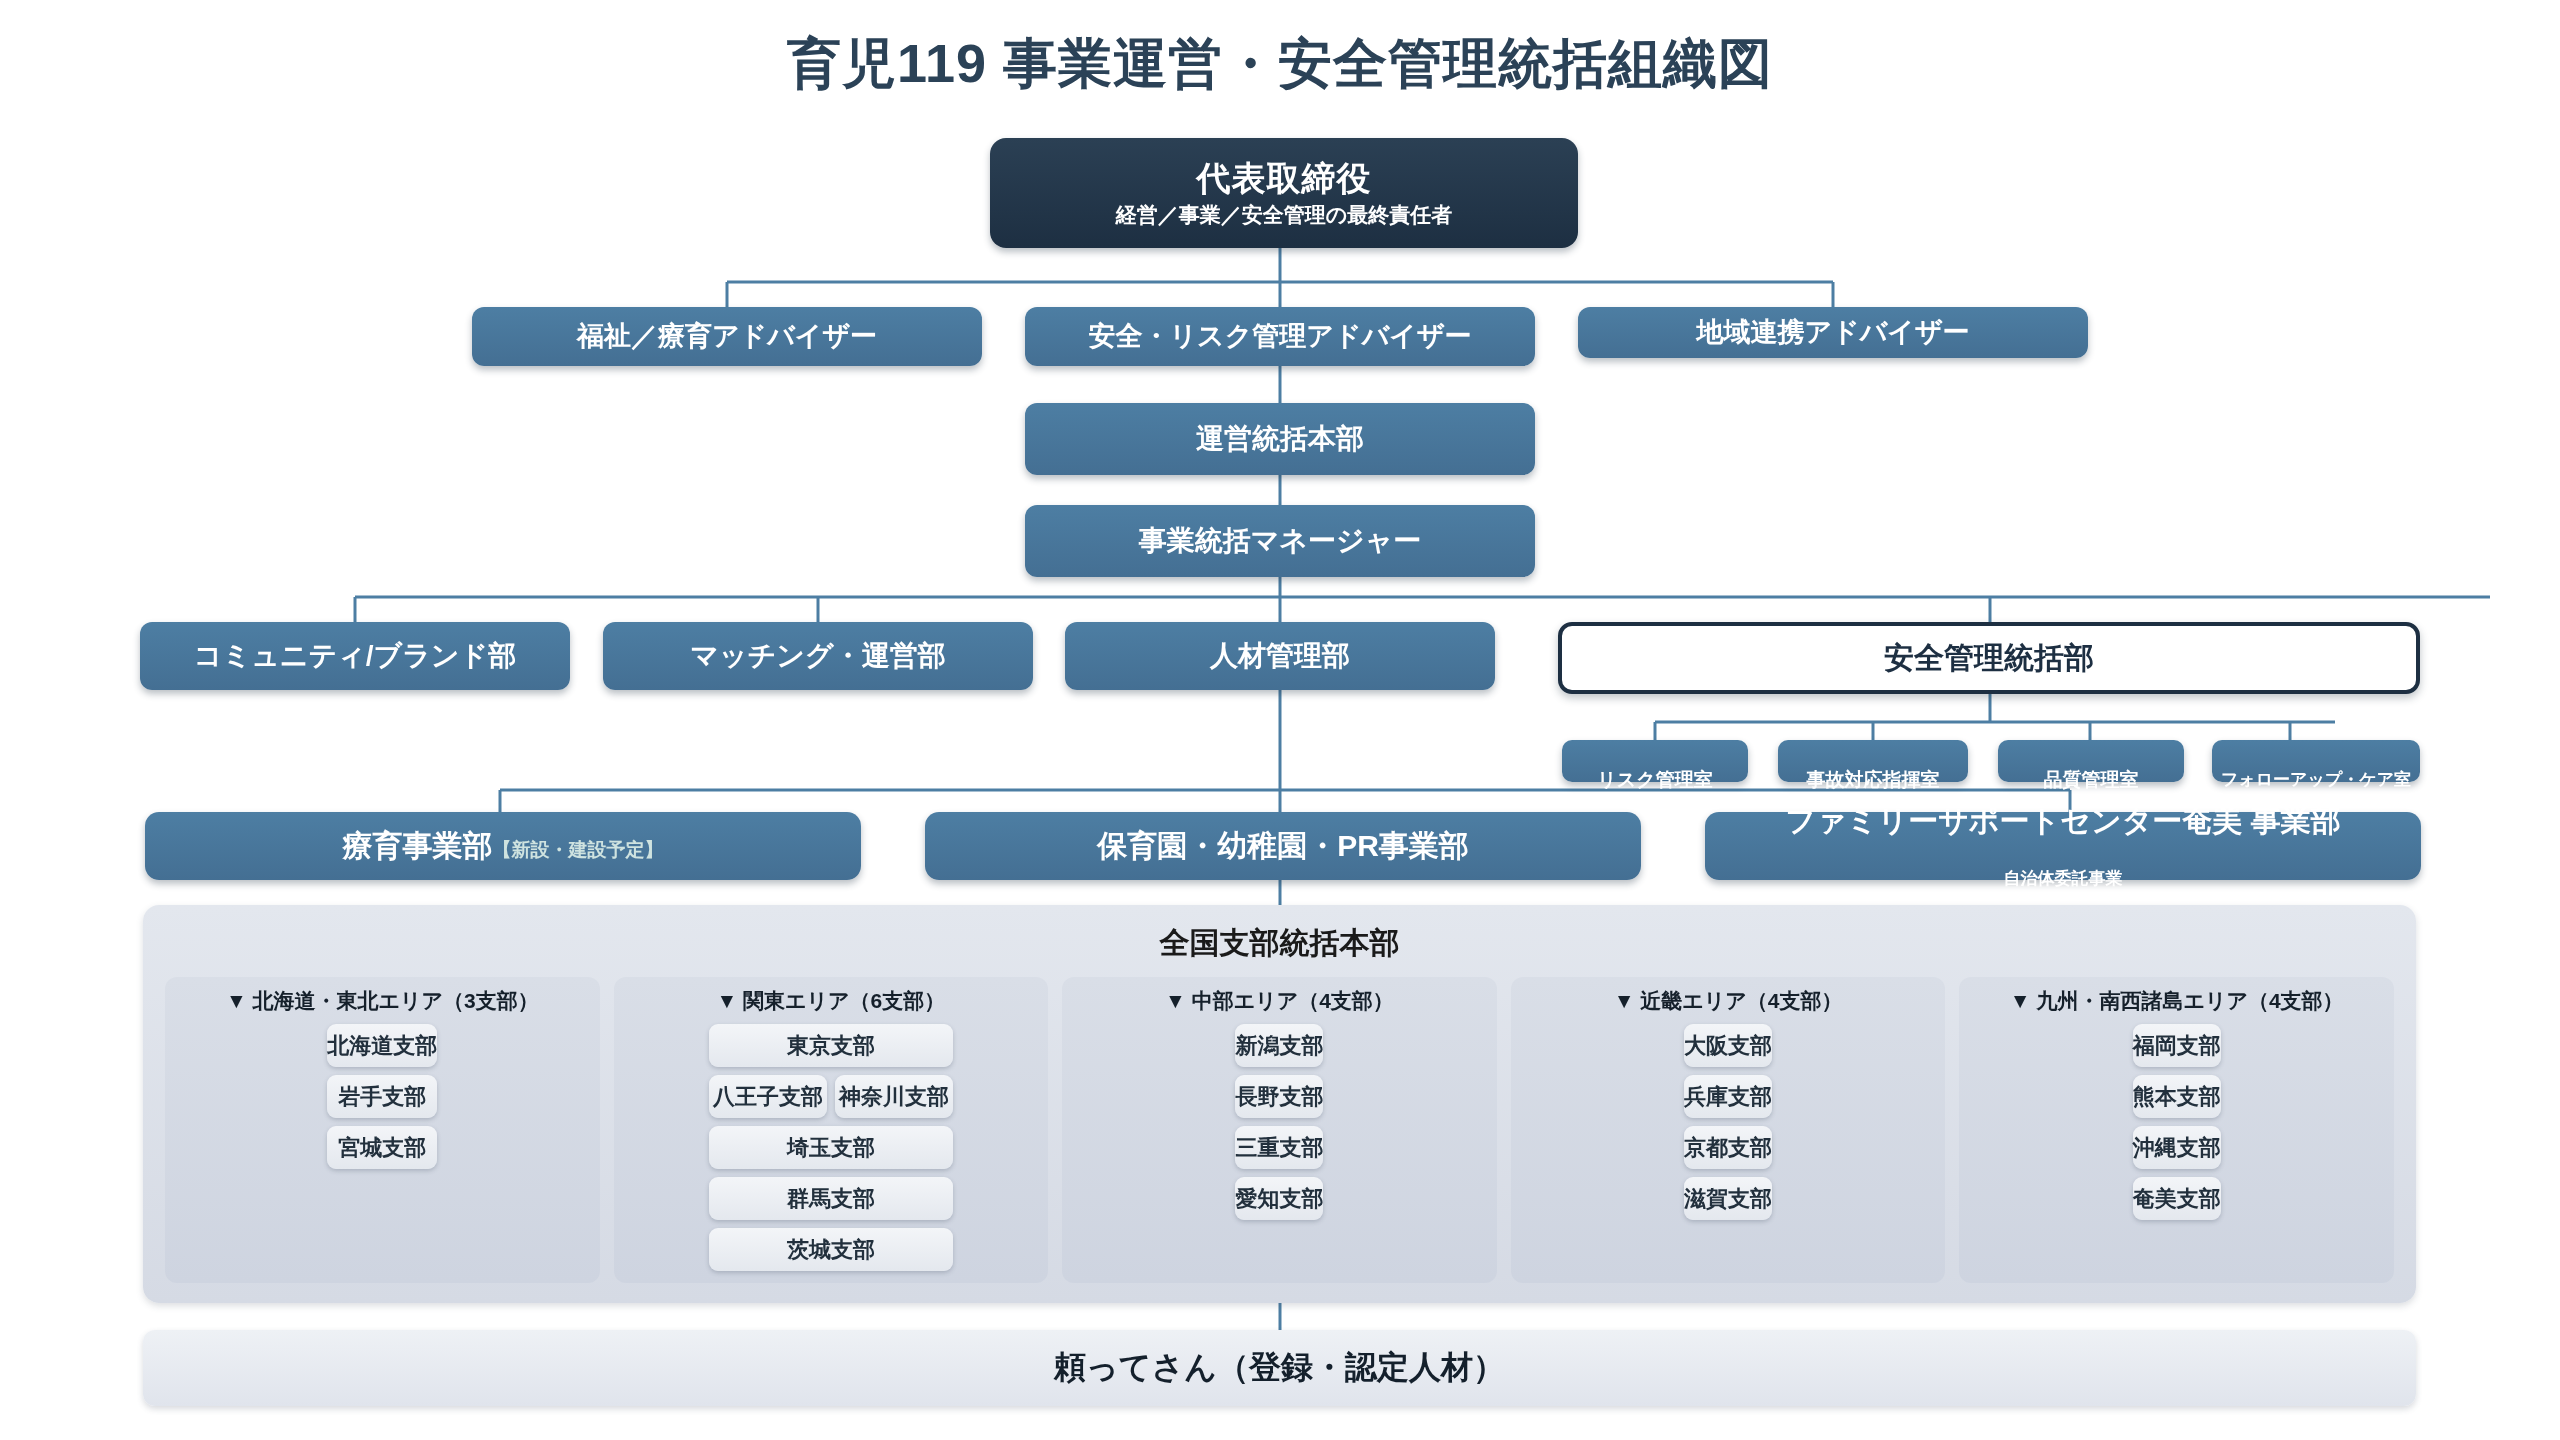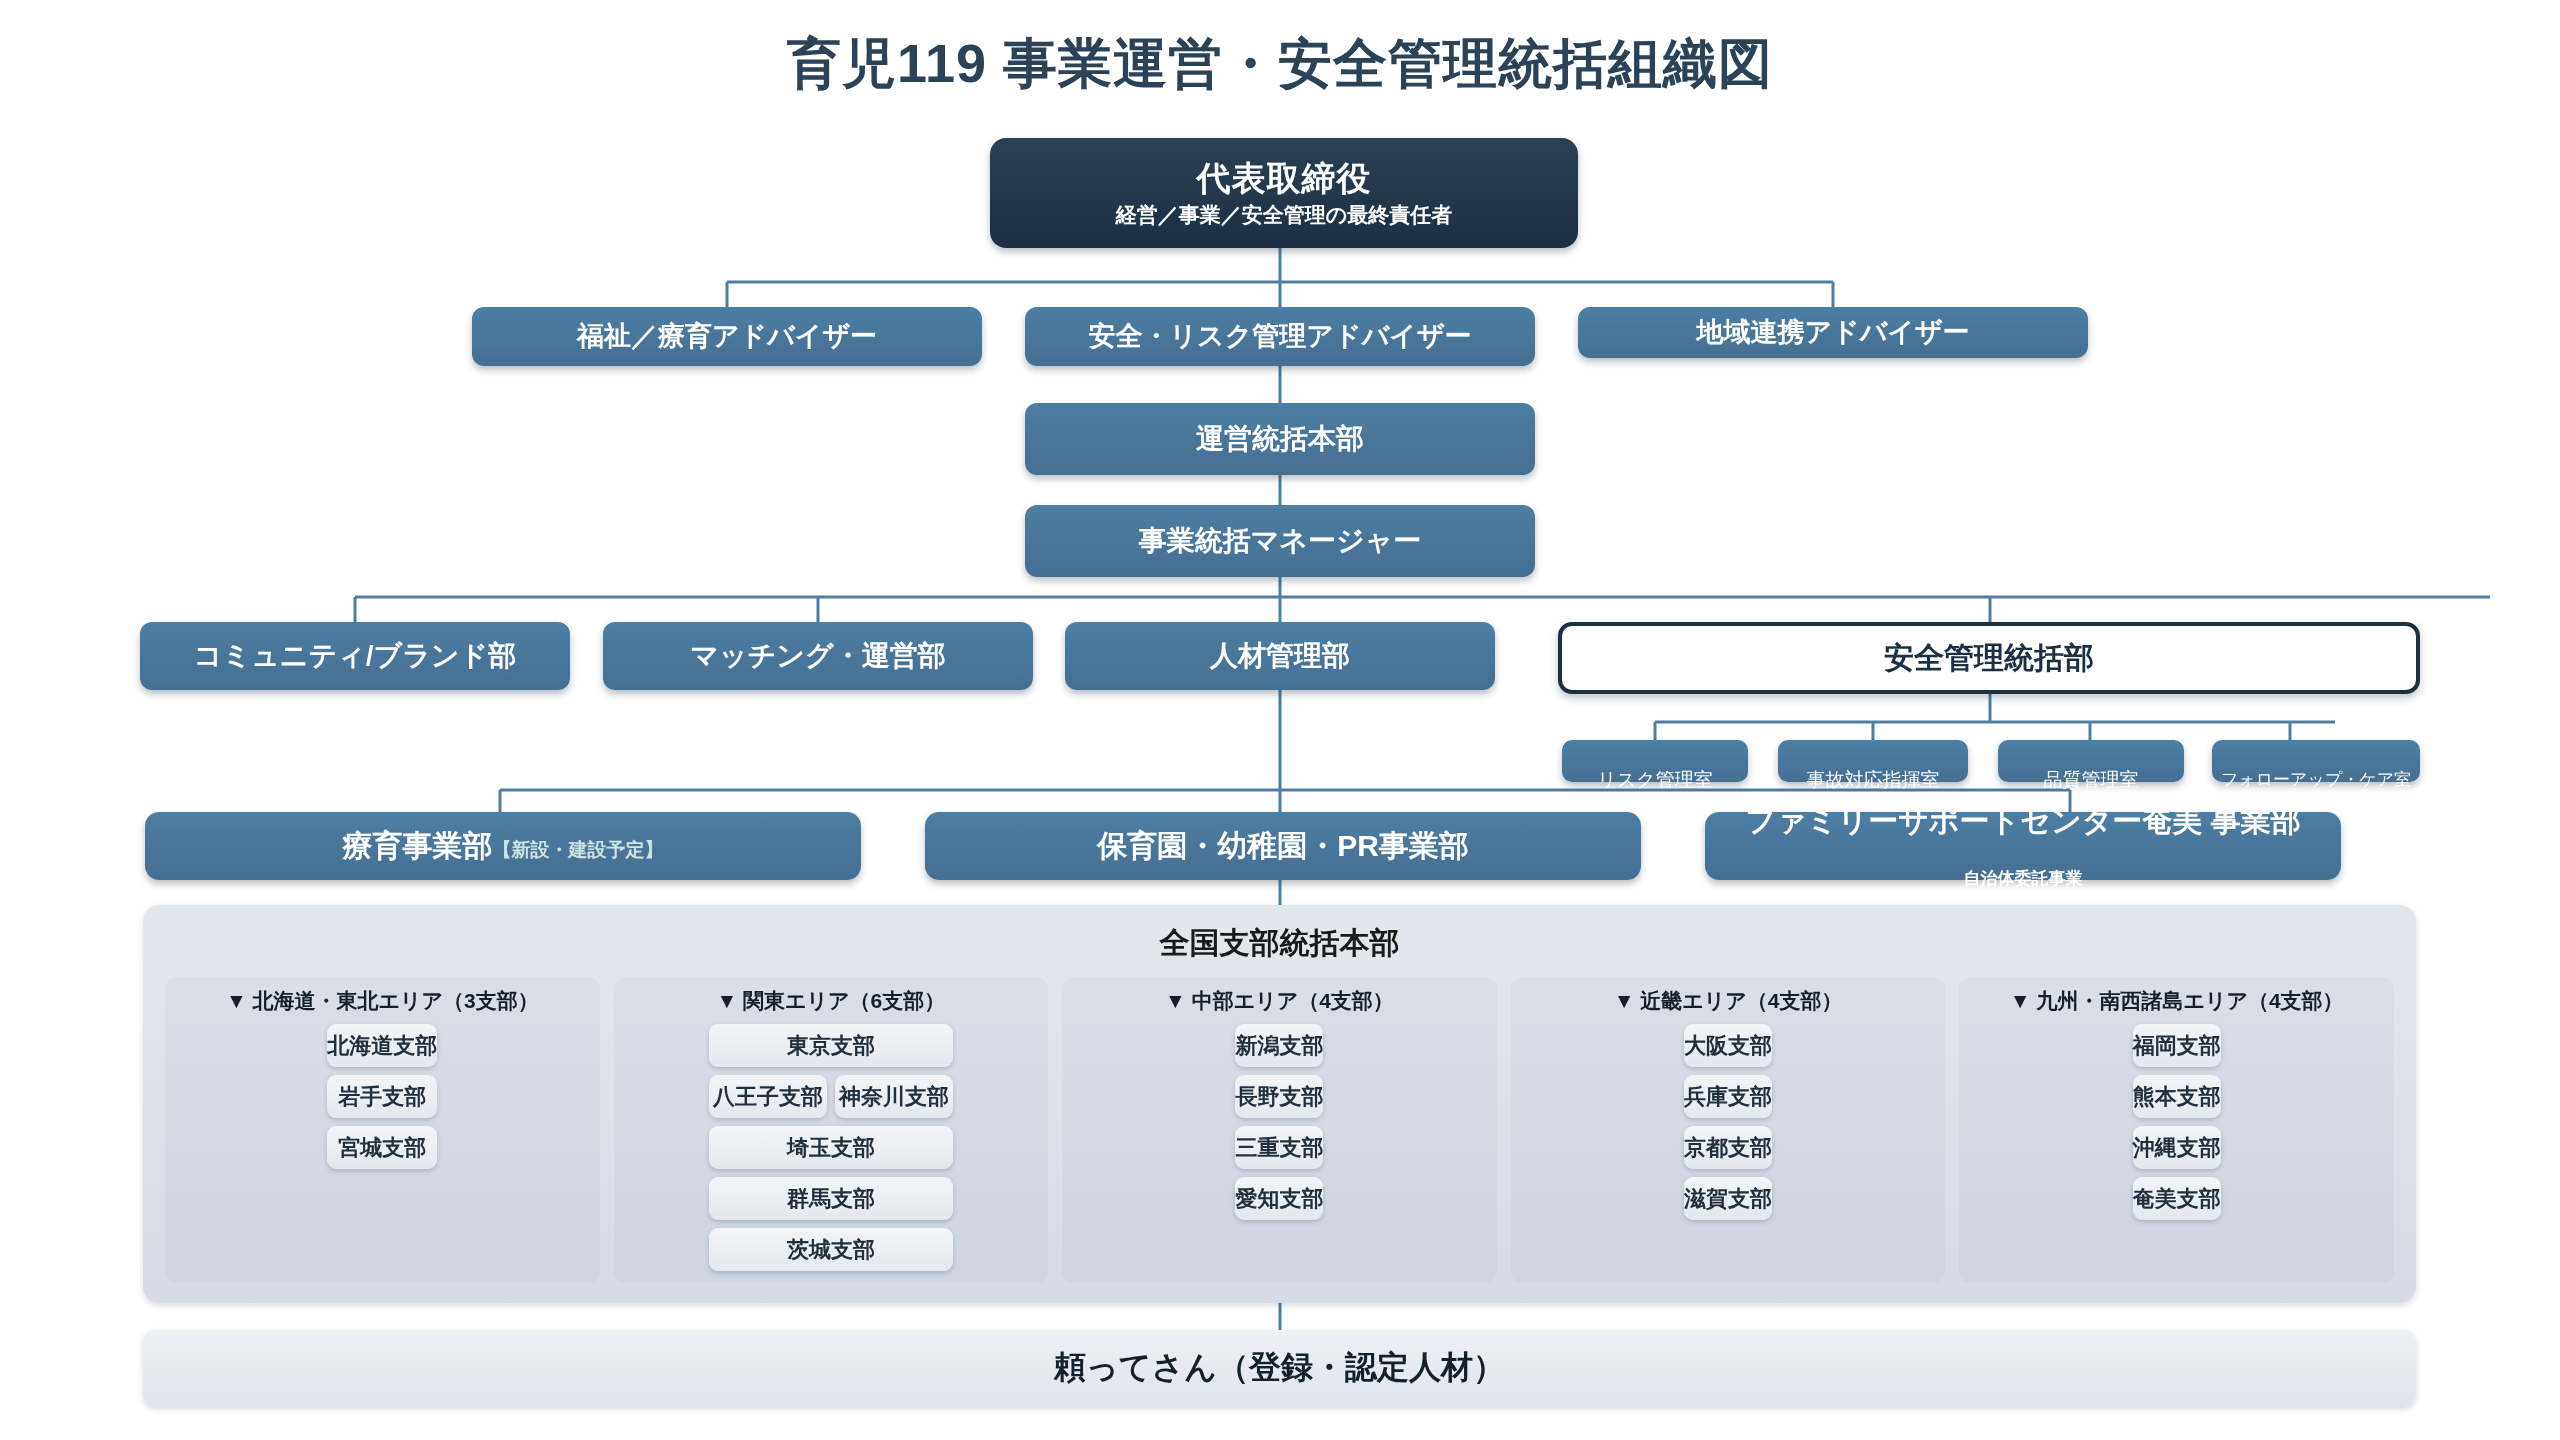--- a/index.html
+++ b/index.html
@@ -110,21 +110,21 @@
     color: #1d2f42;
   }
 
   
   .node-unit {
     border-radius: 10px;
     background: linear-gradient(180deg, #4d7ea3 0%, #446f93 100%);
   }
   .node-unit .node-title {
     font-size: 19px;
-    font-weight: 400;
+    font-weight: 700;
     white-space: nowrap;
     margin-top: 38px;
   }
   .node-unit.unit-narrow .node-title { font-size: 17px; }
 
   
   .branch-panel {
     position: absolute;
     left: 143px;
     top: 905px;
@@ -314,21 +314,21 @@
   </div>
 
   <div class="node node-blue node-division" style="left:145px; top:812px; width:716px; height:68px;text-align:center;">
     <span>
       <span class="node-title">療育事業部</span><span class="tag-new">【新設・建設予定】</span>
     </span>
   </div>
   <div class="node node-blue node-division" style="left:925px; top:812px; width:716px; height:68px;">
     <span class="node-title">保育園・幼稚園・PR事業部</span>
   </div>
-  <div class="node node-blue node-division" style="left:1705px; top:812px; width:636px; height:68px;gap:28px;">
+  <div class="node node-blue node-division" style="left:1705px; top:812px; width:716px; height:68px;gap:28px;">
     <span class="node-title">ファミリーサポートセンター奄美 事業部</span>
     <span class="node-sub">自治体委託事業</span>
   </div>
 
   <div class="branch-panel">
     <div class="branch-panel-title">全国支部統括本部</div>
     <div class="area-row" id="area-row">
         <div class="area-col">
           <div class="area-head">▼ 北海道・東北エリア（3支部）</div>
           <div class="branch-list">

